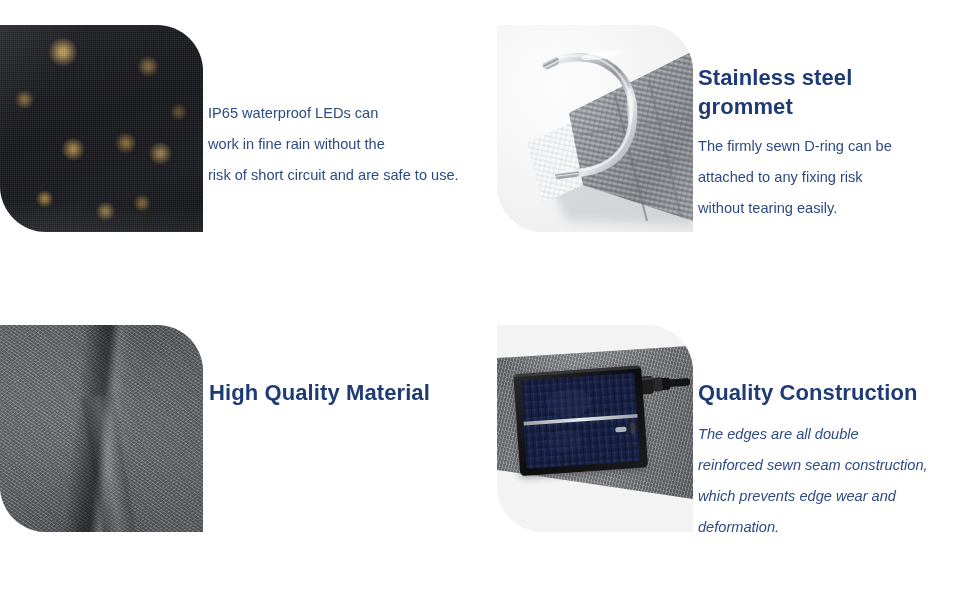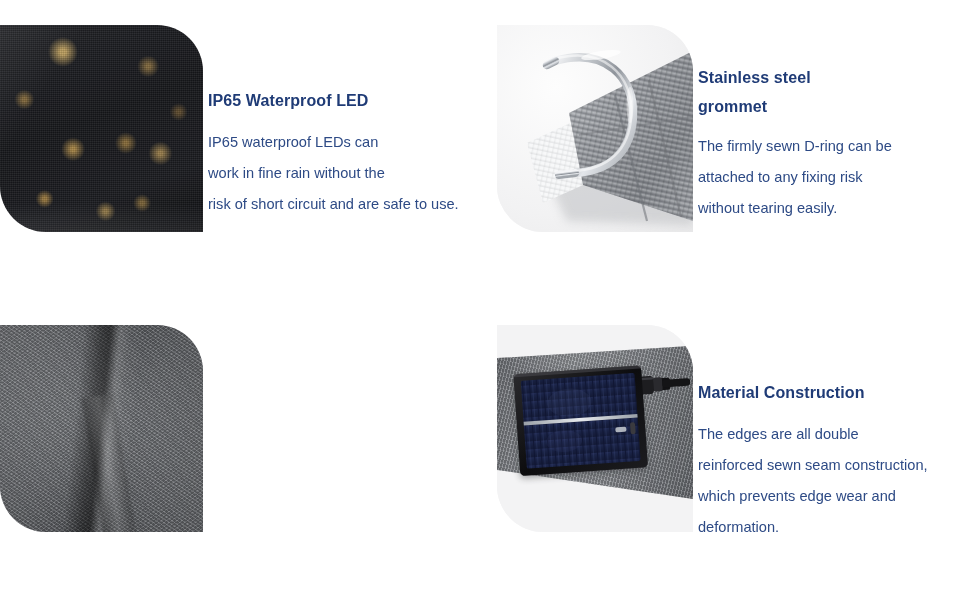--- a/index.html
+++ b/index.html
@@ -31,21 +31,21 @@
   
   .photo.rtl {
     border-radius: 0 46px 0 46px;
   }
 
   .copy { position: absolute; }
 
   .feature-title {
     margin: 0;
     font-family: "Liberation Sans", sans-serif;
-    font-size: 16px;
+    font-size: 22px;
     font-weight: bold;
     line-height: 29px;
     color: #1f3b76;
     letter-spacing: 0.1px;
     white-space: pre-line;
   }
 
   .feature-body {
     margin: 0;
     font-family: "Liberation Sans", sans-serif;
@@ -164,21 +164,20 @@
 
   <div class="panel">
 
     <div class="photo rtl" style="left:0px; top:25px; width:203px; height:207px;">
       <div class="mesh-dark dn"></div>
       <div class="mesh-weave dn"></div>
       <div class="mesh-fold dn"></div>
     </div>
 
     <div class="copy" style="left:208px; top:86px; width:300px;">
-      <h3 class="feature-title">IP65 Waterproof LED</h3>
       <p class="feature-body" style="margin-top:12px;">IP65 waterproof LEDs can
 work in fine rain without the
 risk of short circuit and are safe to use.</p>
     </div>
   </div>
 
   <div class="panel">
 
     <div class="photo rtl" style="left:497px; top:25px; width:196px; height:207px;">
       <div class="studio-bg dn"></div>
@@ -245,20 +244,21 @@
 
     <div class="photo rtl" style="left:0px; top:325px; width:203px; height:207px;">
       <div class="knit dn"></div>
       <div class="knit-tex dn"></div>
       <div class="knit-fold dn"></div>
       <div class="knit-fold2 dn"></div>
       <div class="knit-vig dn"></div>
     </div>
 
     <div class="copy" style="left:209px; top:378px; width:300px;">
+      <h3 class="feature-title">High Quality Material</h3>
     </div>
   </div>
 
   <div class="panel">
 
     <div class="photo rtl" style="left:497px; top:325px; width:196px; height:207px;">
         <div class="sail-bg dn"></div>
         <div class="sail-cloth dn"></div>
         <div class="sail-tex dn"></div>
 
@@ -312,21 +312,21 @@
 
             <rect x="118" y="104" width="11" height="5" rx="2" fill="#c8ccd2" opacity="0.85"></rect>
             <rect x="133" y="100" width="5" height="12" rx="2.5" fill="#3a3a3f"></rect>
 
             <rect x="20" y="44" width="128" height="3" rx="1.5" fill="#4a4a50" opacity="0.55"></rect>
           </g>
         </svg>
     </div>
 
     <div class="copy" style="left:698px; top:378px; width:260px;">
-      <h3 class="feature-title">Material Construction</h3>
-      <p class="feature-body" style="margin-top:12px;">The edges are all double
+      <h3 class="feature-title">Quality Construction</h3>
+      <p class="feature-body" style="margin-top:12px;font-style:italic;">The edges are all double
 reinforced sewn seam construction,
 which prevents edge wear and
 deformation.</p>
     </div>
   </div>
 
 </div>
 
 </body></html>

